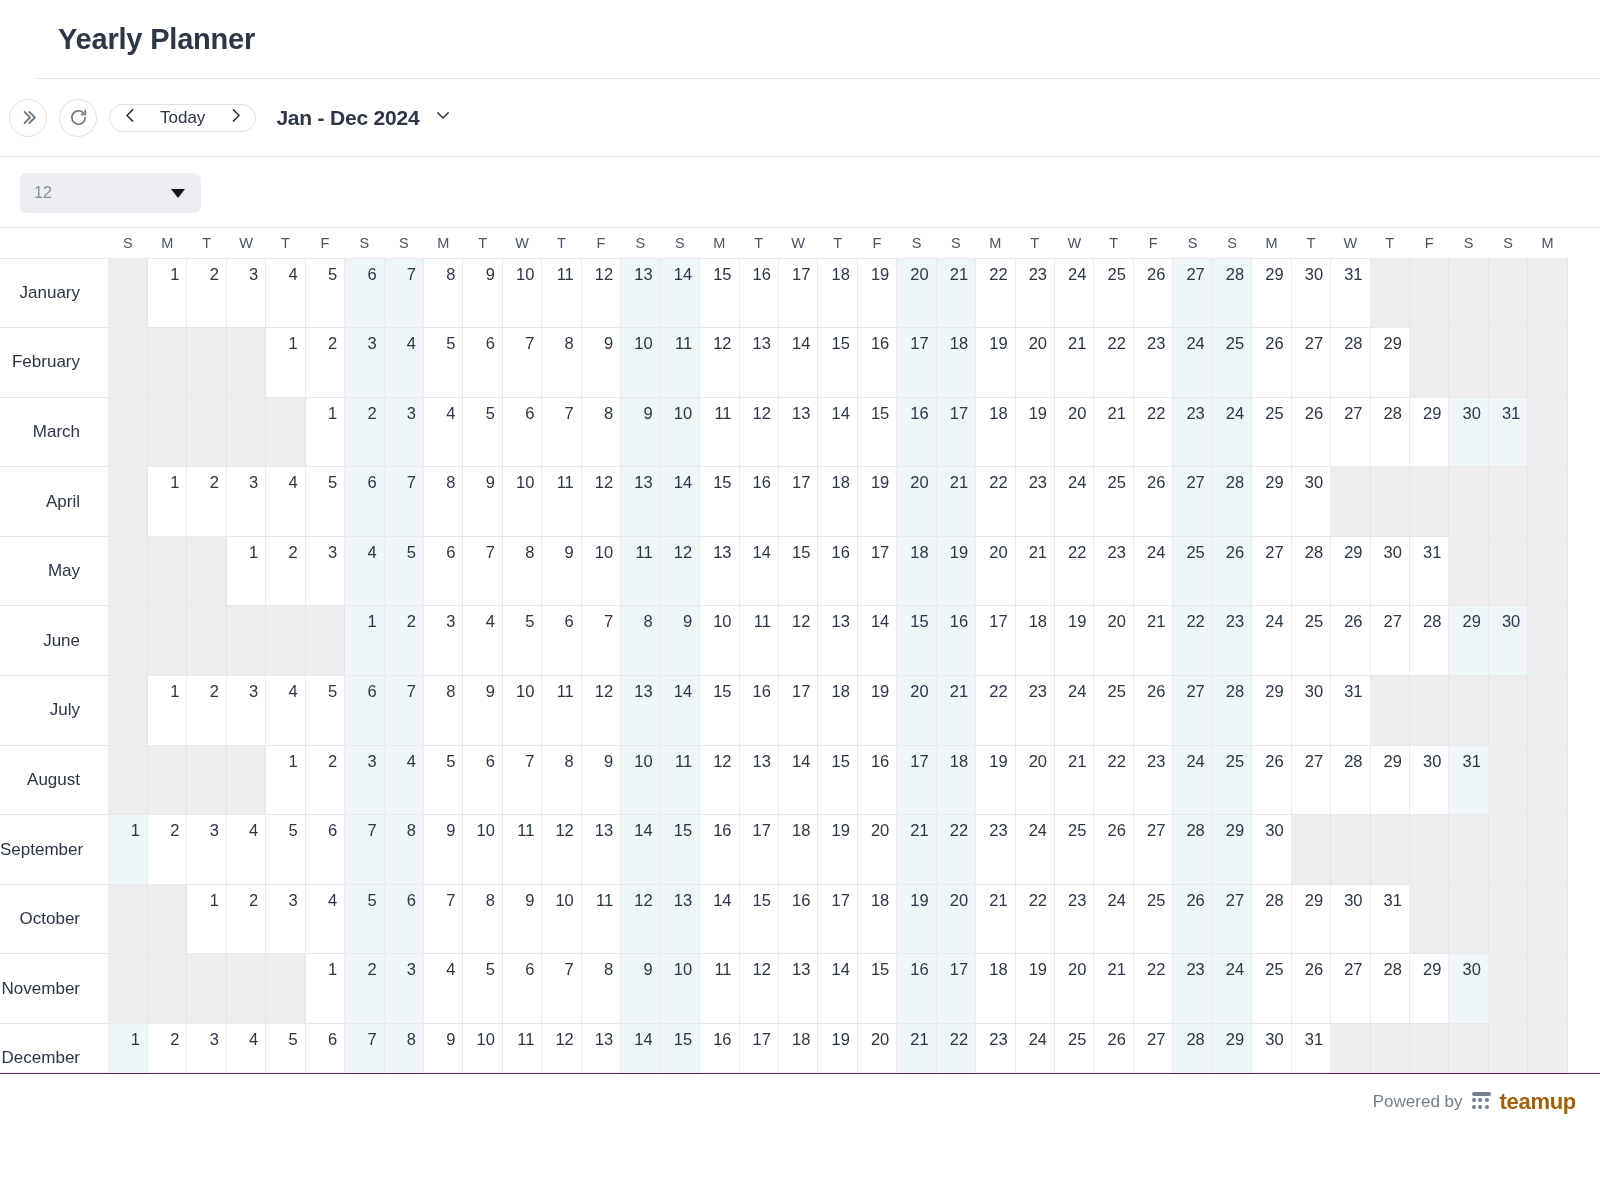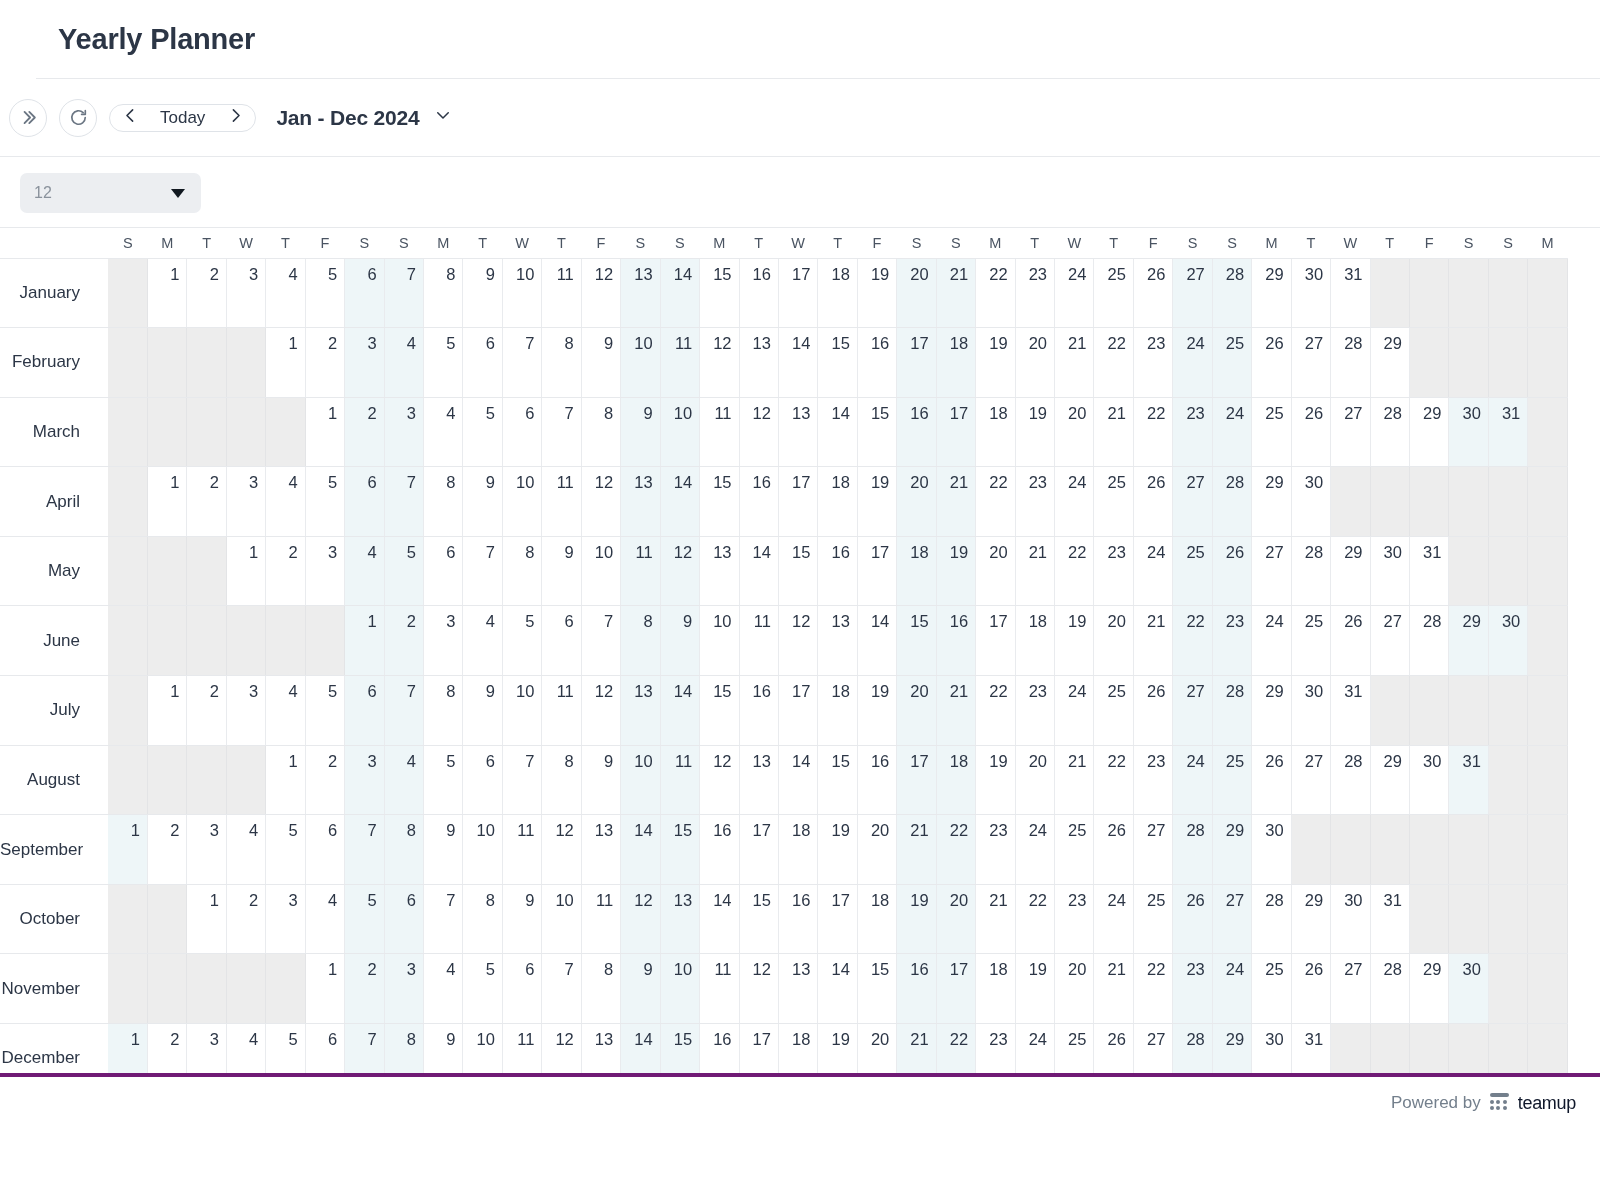--- a/index.html
+++ b/index.html
@@ -164,42 +164,42 @@
 
   
   .footer {
     height: 56px;
     display: flex;
     align-items: center;
     justify-content: flex-end;
     padding-right: 24px;
     gap: 9px;
     background: #fff;
-    border-top: 4px solid #701a75;
+    border-top: 1px solid #701a75;
     padding-left: 40px;
   }
   .powered {
     font-size: 17px;
     color: #737f8c;
   }
   .brandmark {
     display: inline-block;
     width: 19px;
   }
   .brand-row { display: flex; gap: 2.5px; margin-bottom: 2.5px; justify-content: flex-start; }
   .brand-bar {
     width: 19px; height: 4px; border-radius: 2px; background: #737f8c;
   }
   .brand-dot {
     width: 4px; height: 4px; border-radius: 50%; background: #737f8c;
   }
   .brandname {
-    font-size: 18px;
-    font-weight: normal;
-    color: #0f172a;
+    font-size: 22px;
+    font-weight: bold;
+    color: #a16207;
     letter-spacing: -0.3px;
   }
 </style>
 </head>
 <body>
 
 <div class="titlebar">
   <div class="page-title">Yearly Planner</div>
 </div>
 

